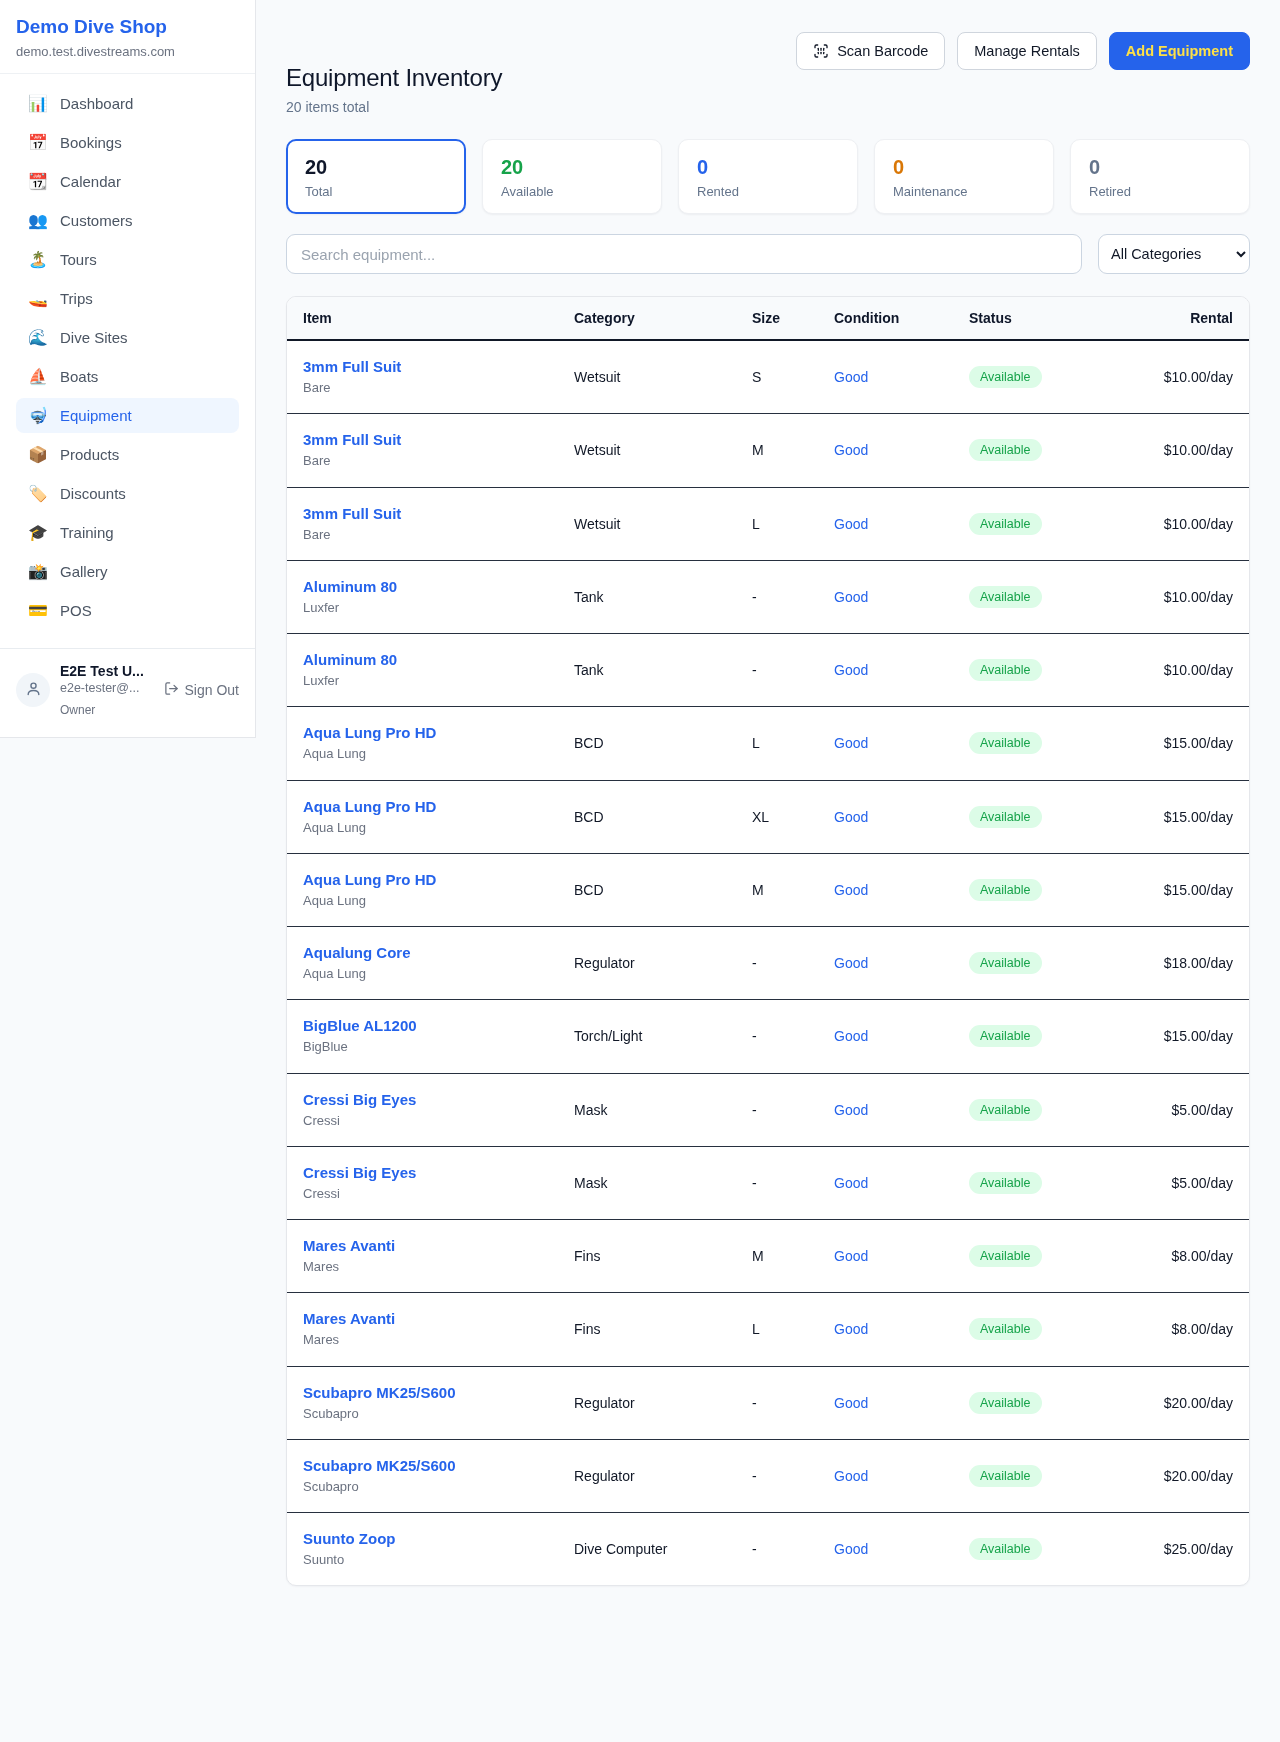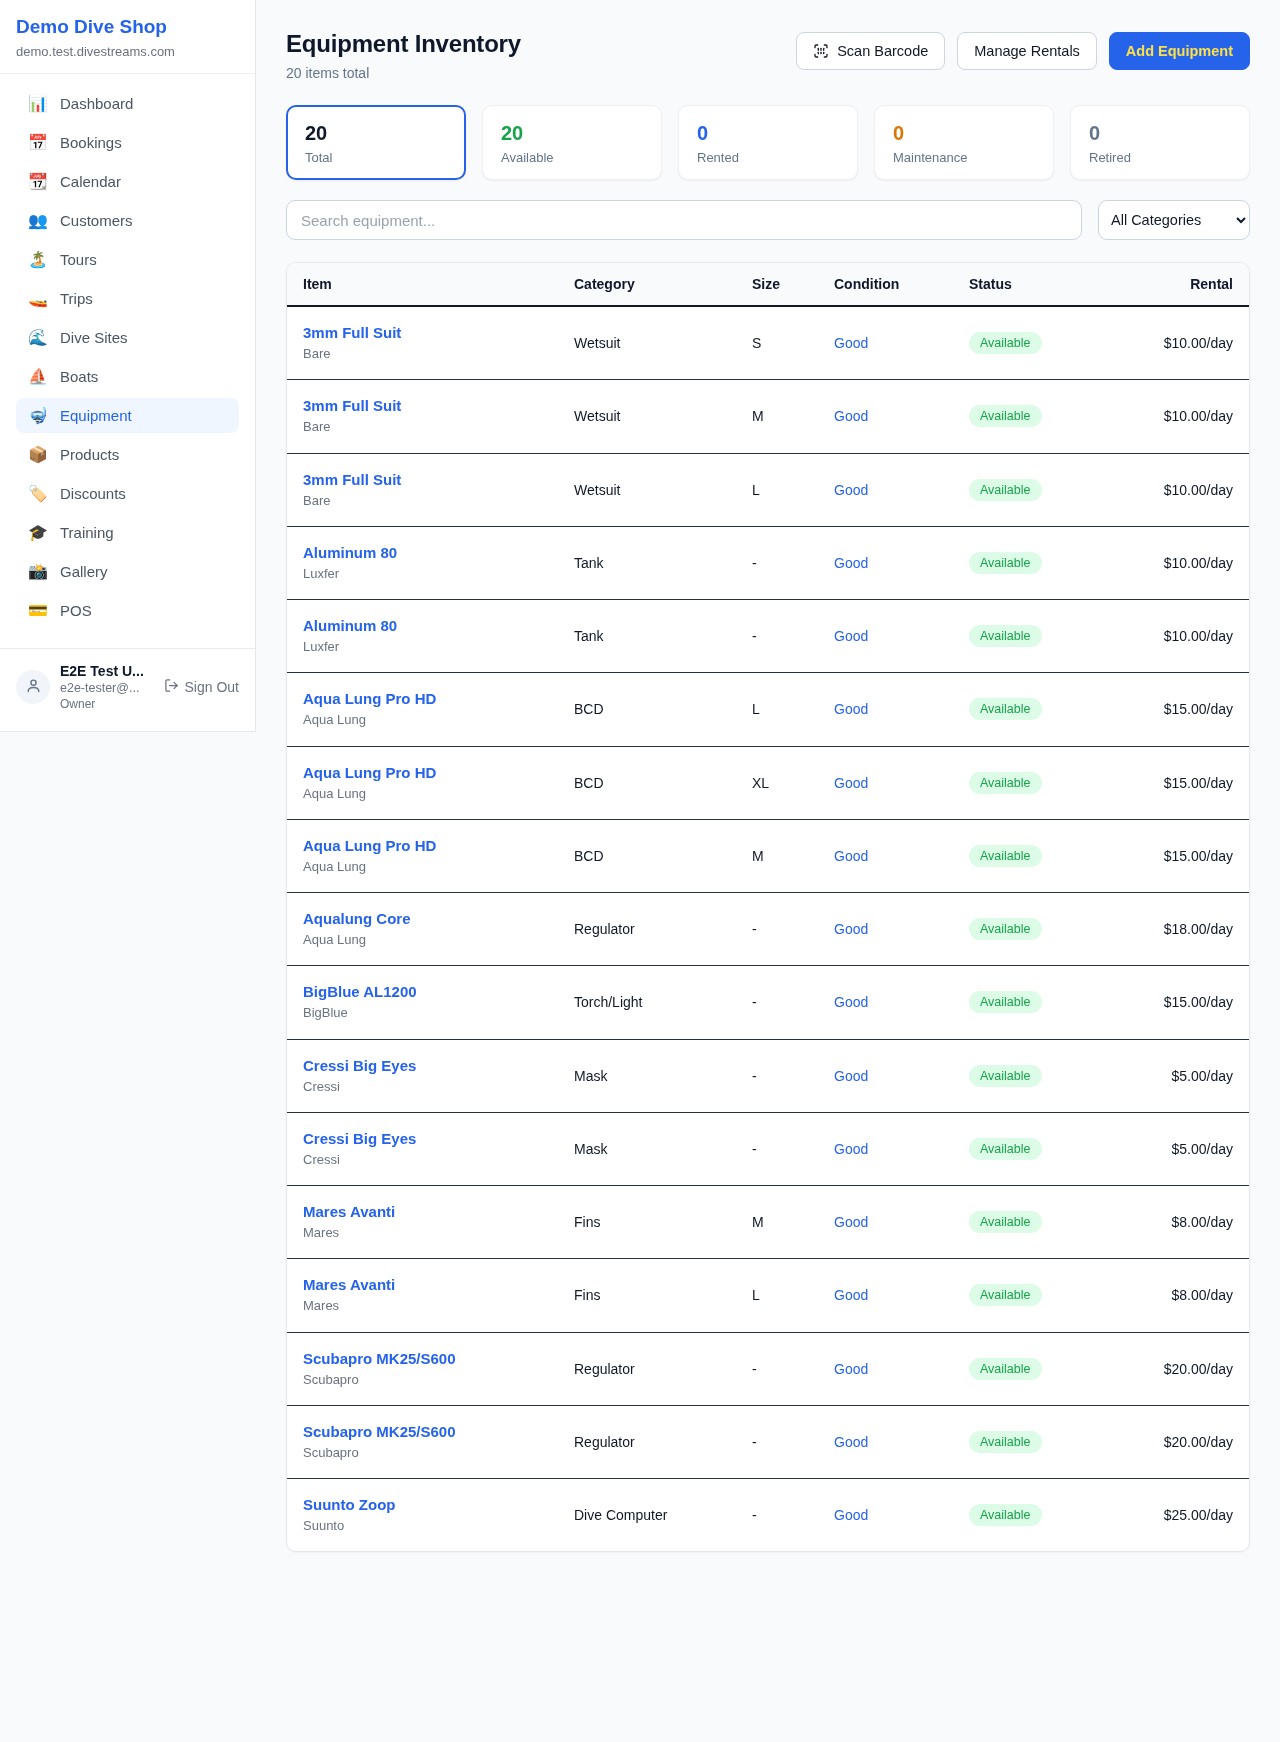--- a/index.html
+++ b/index.html
@@ -26,27 +26,27 @@
     border-top:1px solid #e8ecf0; margin-top:6px; padding:14px 16px 16px 16px;
     display:flex; align-items:center; gap:10px;
   }
   .avatar {
     width:34px; height:34px; border-radius:50%; background:#f1f5f9; flex:none;
     display:flex; align-items:center; justify-content:center;
   }
   .user-meta { flex:1; min-width:0; }
   .user-name { font-size:14px; font-weight:700; color:#0f172a; white-space:nowrap; overflow:hidden; }
   .user-email { font-size:12.5px; color:#6b7280; margin-top:2px; white-space:nowrap; overflow:hidden; }
-  .user-role { font-size:12px; color:#6b7280; margin-top:2px; }
+  .user-role { font-size:12px; color:#6b7280; margin-top:8px; }
   .signout { display:flex; align-items:center; gap:6px; color:#6b7280; font-size:14px; cursor:pointer; flex:none; }
 
   
   .main { margin-left:256px; padding:30px 30px 16px 30px; }
   .page-head { display:flex; align-items:flex-start; justify-content:space-between; }
-  .page-title { font-size:24px; font-weight:700; color:#0f172a; letter-spacing:-0.2px; }
+  .page-title { font-size:24px; font-weight:400; color:#0f172a; letter-spacing:-0.2px;margin-top:34px; }
   .page-subtitle { font-size:14px; color:#64748b; margin-top:7px; }
   .head-actions { display:flex; gap:12px; align-items:center; margin-top:2px; }
   .btn {
     display:inline-flex; align-items:center; gap:8px; height:38px; padding:0 16px;
     border-radius:8px; font-size:14.5px; font-weight:500; cursor:pointer;
     background:#fff; border:1px solid #cfd5dd; color:#111827; font-family:inherit;
   }
   .btn-primary { background:#2563eb; border-color:#2563eb; color:#fde047; font-weight:700; }
 
   

